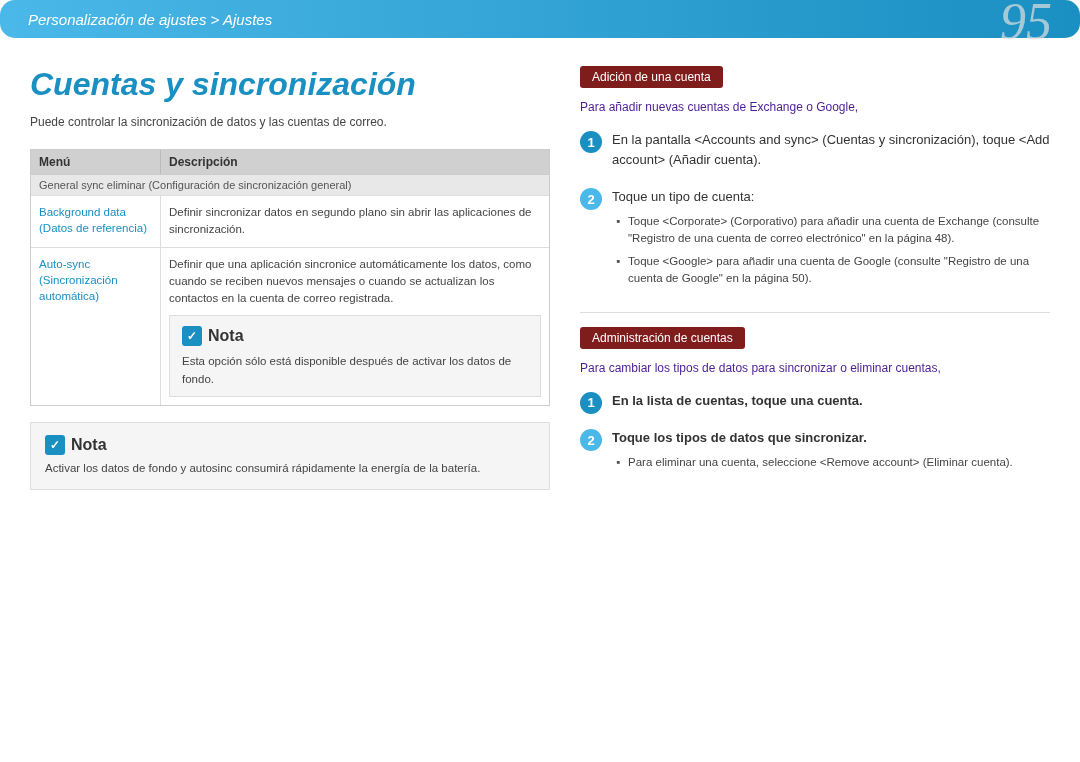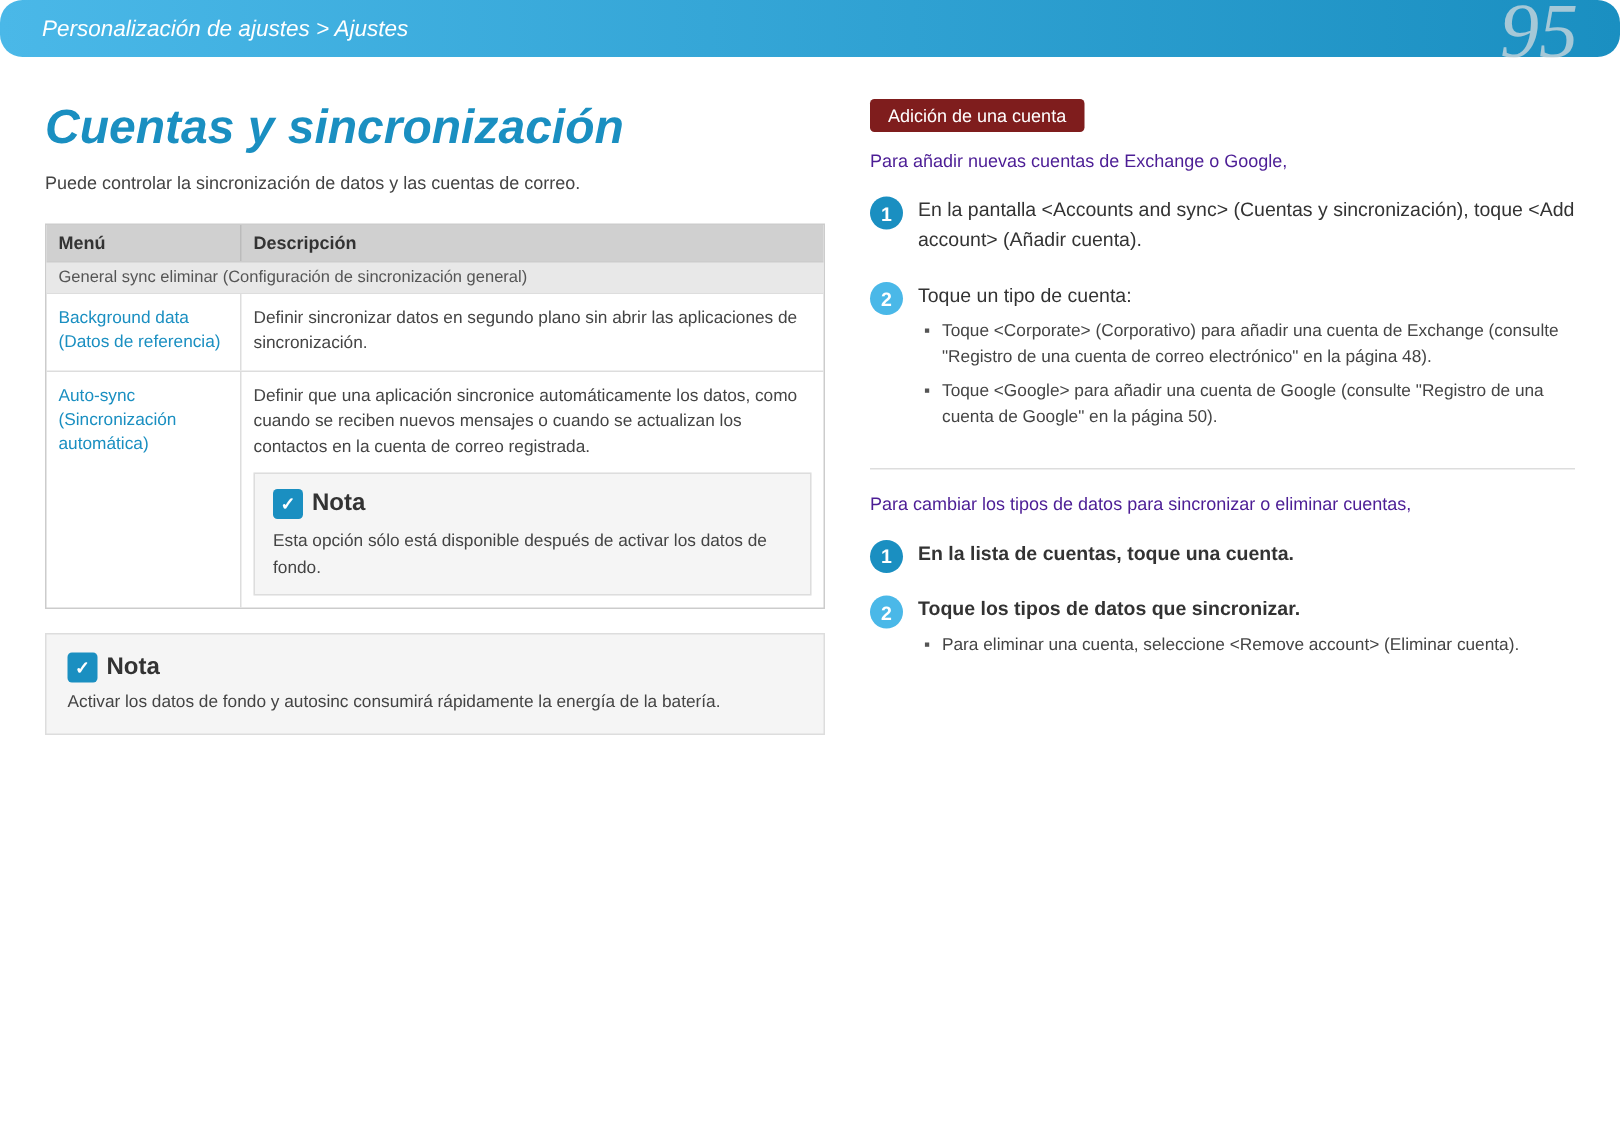--- a/index.html
+++ b/index.html
@@ -341,20 +341,21 @@
               <li>Toque &lt;Google&gt; para añadir una cuenta de Google (consulte "Registro de una cuenta de Google" en la página 50).</li>
             </ul>
           </div>
         </div>
       </div>
     </div>
 
     <hr class="divider-line">
 
     <div>
+      <span class="section-badge">Administración de cuentas</span>
       <p class="section-intro">Para cambiar los tipos de datos para sincronizar o eliminar cuentas,</p>
 
       <div class="steps-container">
 
         <div class="step">
           <div class="step-num blue">1</div>
           <div class="step-content">
             <p class="step-title"><strong>En la lista de cuentas, toque una cuenta.</strong></p>
           </div>
         </div>

